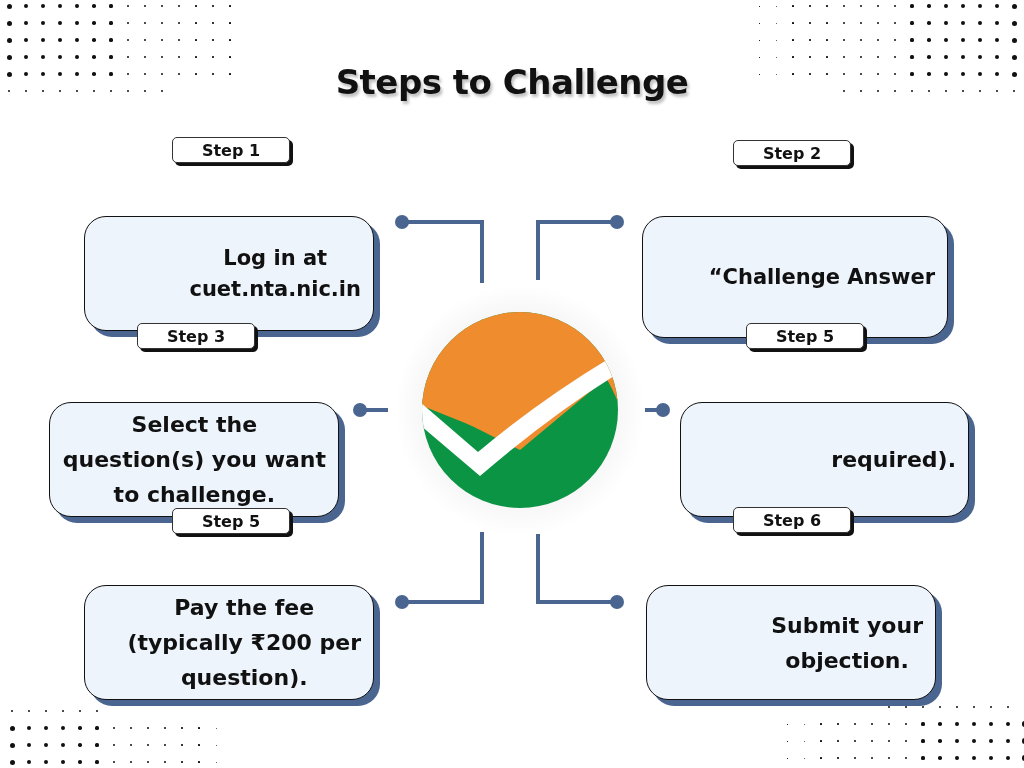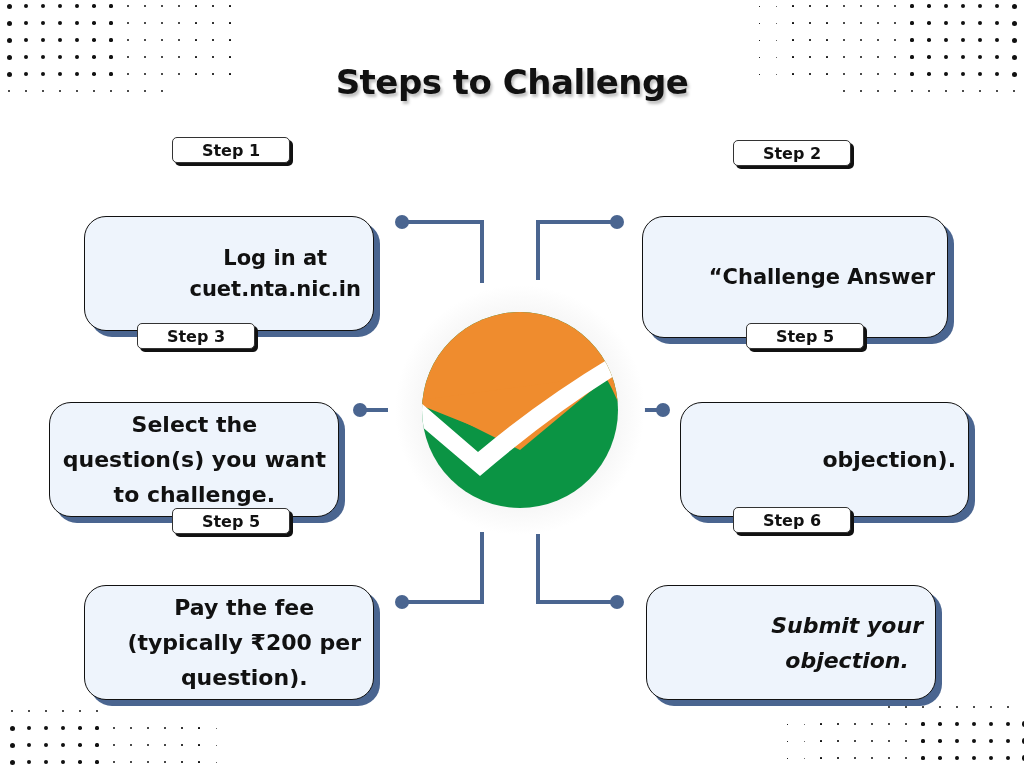--- a/index.html
+++ b/index.html
@@ -375,32 +375,32 @@
   <div>
     <span>Select the</span>
     <span>question(s) you want</span>
     <span>to challenge.</span>
   </div>
 </div>
 
 <div class="step-tag" style="left:746px;top:323px;">Step 5</div>
 <div class="card" style="left:680px;top:362px;width:289px;height:115px;font-size:22px;line-height:35px;">
   <div>
-    <span>objection).</span>
+    <span>required).</span>
   </div>
 </div>
 
 <div class="step-tag" style="left:172px;top:508px;">Step 5</div>
 <div class="card" style="left:84px;top:545px;width:290px;height:115px;font-size:22px;line-height:35px;">
   <div>
     <span>Pay the fee</span>
     <span>(typically ₹200 per</span>
     <span>question).</span>
   </div>
 </div>
 
 <div class="step-tag" style="left:733px;top:507px;">Step 6</div>
-<div class="card" style="left:646px;top:545px;width:290px;height:115px;font-size:22px;line-height:35px;font-style:italic;">
+<div class="card" style="left:646px;top:545px;width:290px;height:115px;font-size:22px;line-height:35px;">
   <div>
     <span>Submit your</span>
     <span>objection.</span>
   </div>
 </div>
 
 </body></html>

